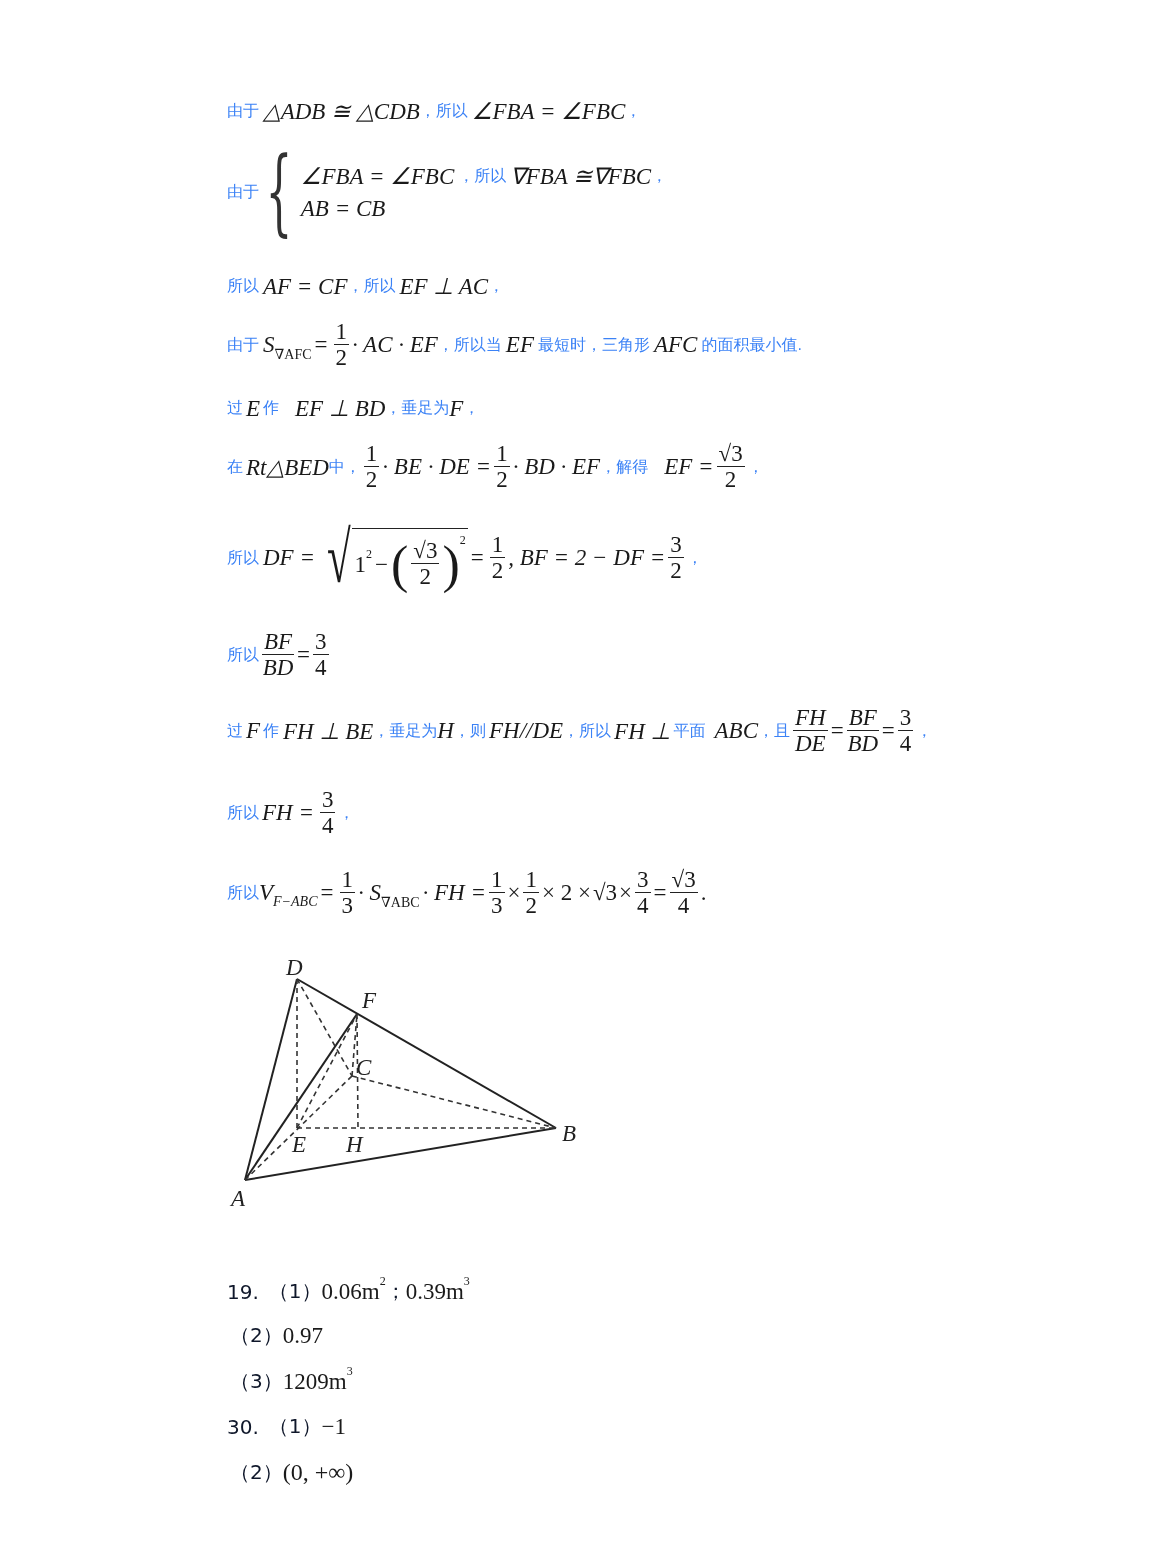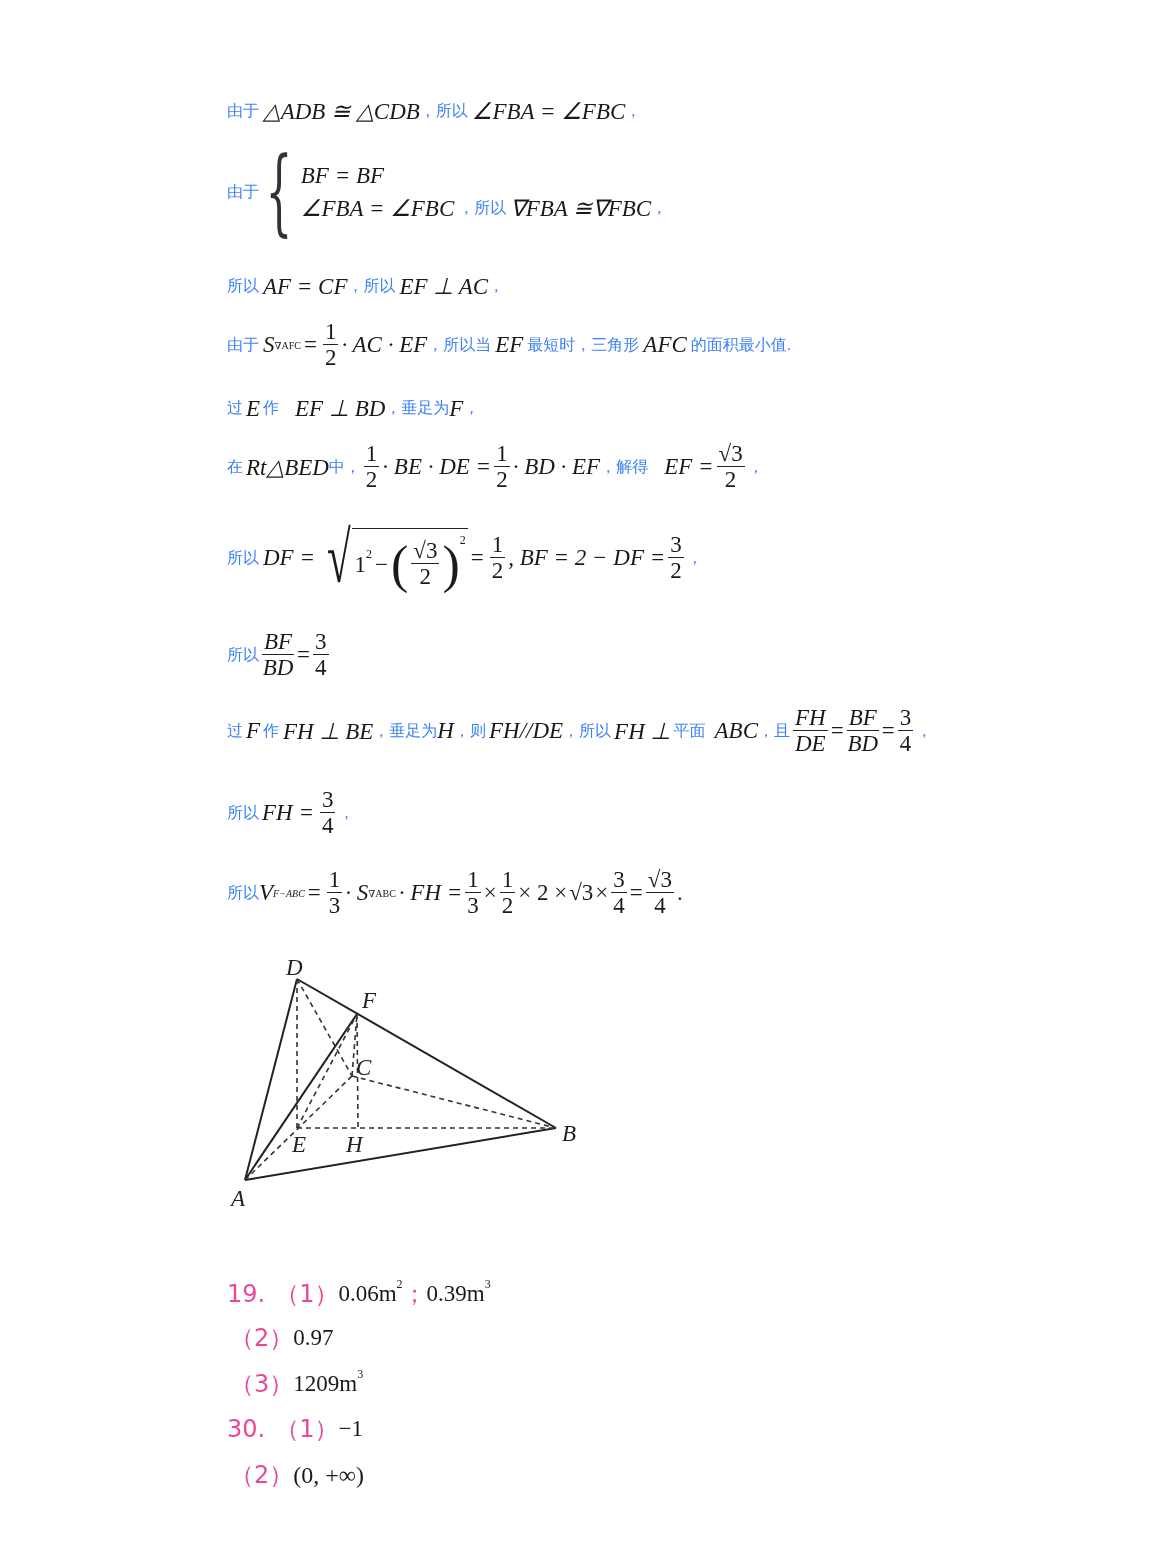--- a/index.html
+++ b/index.html
@@ -5,55 +5,55 @@
   html, body { margin:0; padding:0; background:#ffffff; }
   body { width:1170px; height:1541px; position:relative; overflow:hidden;
          font-family:"Liberation Serif","DejaVu Serif",serif; color:#1a1a1a; }
   .line { position:absolute; left:227px; font-size:22px; white-space:nowrap; display:flex; align-items:center; }
   .cn { font-family:Liberation Sans, sans-serif; font-size:16px; color:#3b82f6; }
   .m { font-family:"Liberation Serif",serif; font-style:italic; font-size:23px; }
   .r { font-family:"Liberation Serif",serif; font-size:23px; }
   .frac { display:inline-flex; flex-direction:column; align-items:center; margin:0 3px; vertical-align:middle; }
   .frac .num { border-bottom:1.3px solid #222; padding:0 2px; line-height:1.05; }
   .frac .den { line-height:1.1; }
-  .sub { font-size:10px; position:relative; top:0; font-style:italic; }
+  .sub { font-size:14px; position:relative; top:9px; font-style:italic; }
   .sup { font-size:12px; position:relative; top:-10px; }
   .brace-wrap { display:flex; align-items:center; }
   .brace { font-size:94px; font-family:"DejaVu Serif",serif; font-weight:100; line-height:1; transform:scaleX(0.45); margin:0 -8px 0 -10px; color:#333; }
   .brace-lines { display:flex; flex-direction:column; gap:6px; }
   .sqrt { display:inline-flex; align-items:flex-end; }
   .sqrt .radicand { border-top:1.3px solid #222; padding:0 2px; }
   .diagram { position:absolute; left:220px; top:945px; }
   .diagram text { font-family:"Liberation Serif",serif; font-style:italic; font-size:23px; fill:#222; }
   .ans { position:absolute; font-size:21px; display:flex; align-items:center; white-space:nowrap; }
-  .ans .lbl { font-family:"DejaVu Sans",sans-serif; font-size:24px; color:#ec4899; }
+  .ans .lbl { font-family:"DejaVu Sans",sans-serif; font-size:20px; color:#0f172a; }
 </style>
 </head>
 <body>
 
 <div class="line" style="top:98px;">
   <span class="cn">由于</span>
   <span class="m" style="margin-left:4px">△ADB ≅ △CDB</span>
   <span class="cn">，所以</span>
   <span class="m" style="margin-left:4px">∠FBA = ∠FBC</span>
   <span class="cn">，</span>
 </div>
 
 <div class="line" style="top:145px;">
   <span class="cn">由于</span>
   <div class="brace-wrap">
     <span class="brace">{</span>
     <div class="brace-lines">
-      <span class="m">BF = BF</span>
       <span class="m" style="display:flex;align-items:center;">
         <span>∠FBA = ∠FBC</span>
         <span class="cn" style="font-style:normal;margin-left:4px">，所以</span>
         <span class="m" style="margin-left:4px">∇FBA ≅∇FBC</span>
         <span class="cn" style="font-style:normal">，</span>
       </span>
+      <span class="m">AB = CB</span>
     </div>
   </div>
 </div>
 
 <div class="line" style="top:273px;">
   <span class="cn">所以</span>
   <span class="m" style="margin-left:4px">AF = CF</span>
   <span class="cn">，所以</span>
   <span class="m" style="margin-left:4px">EF ⊥ AC</span>
   <span class="cn">，</span>

